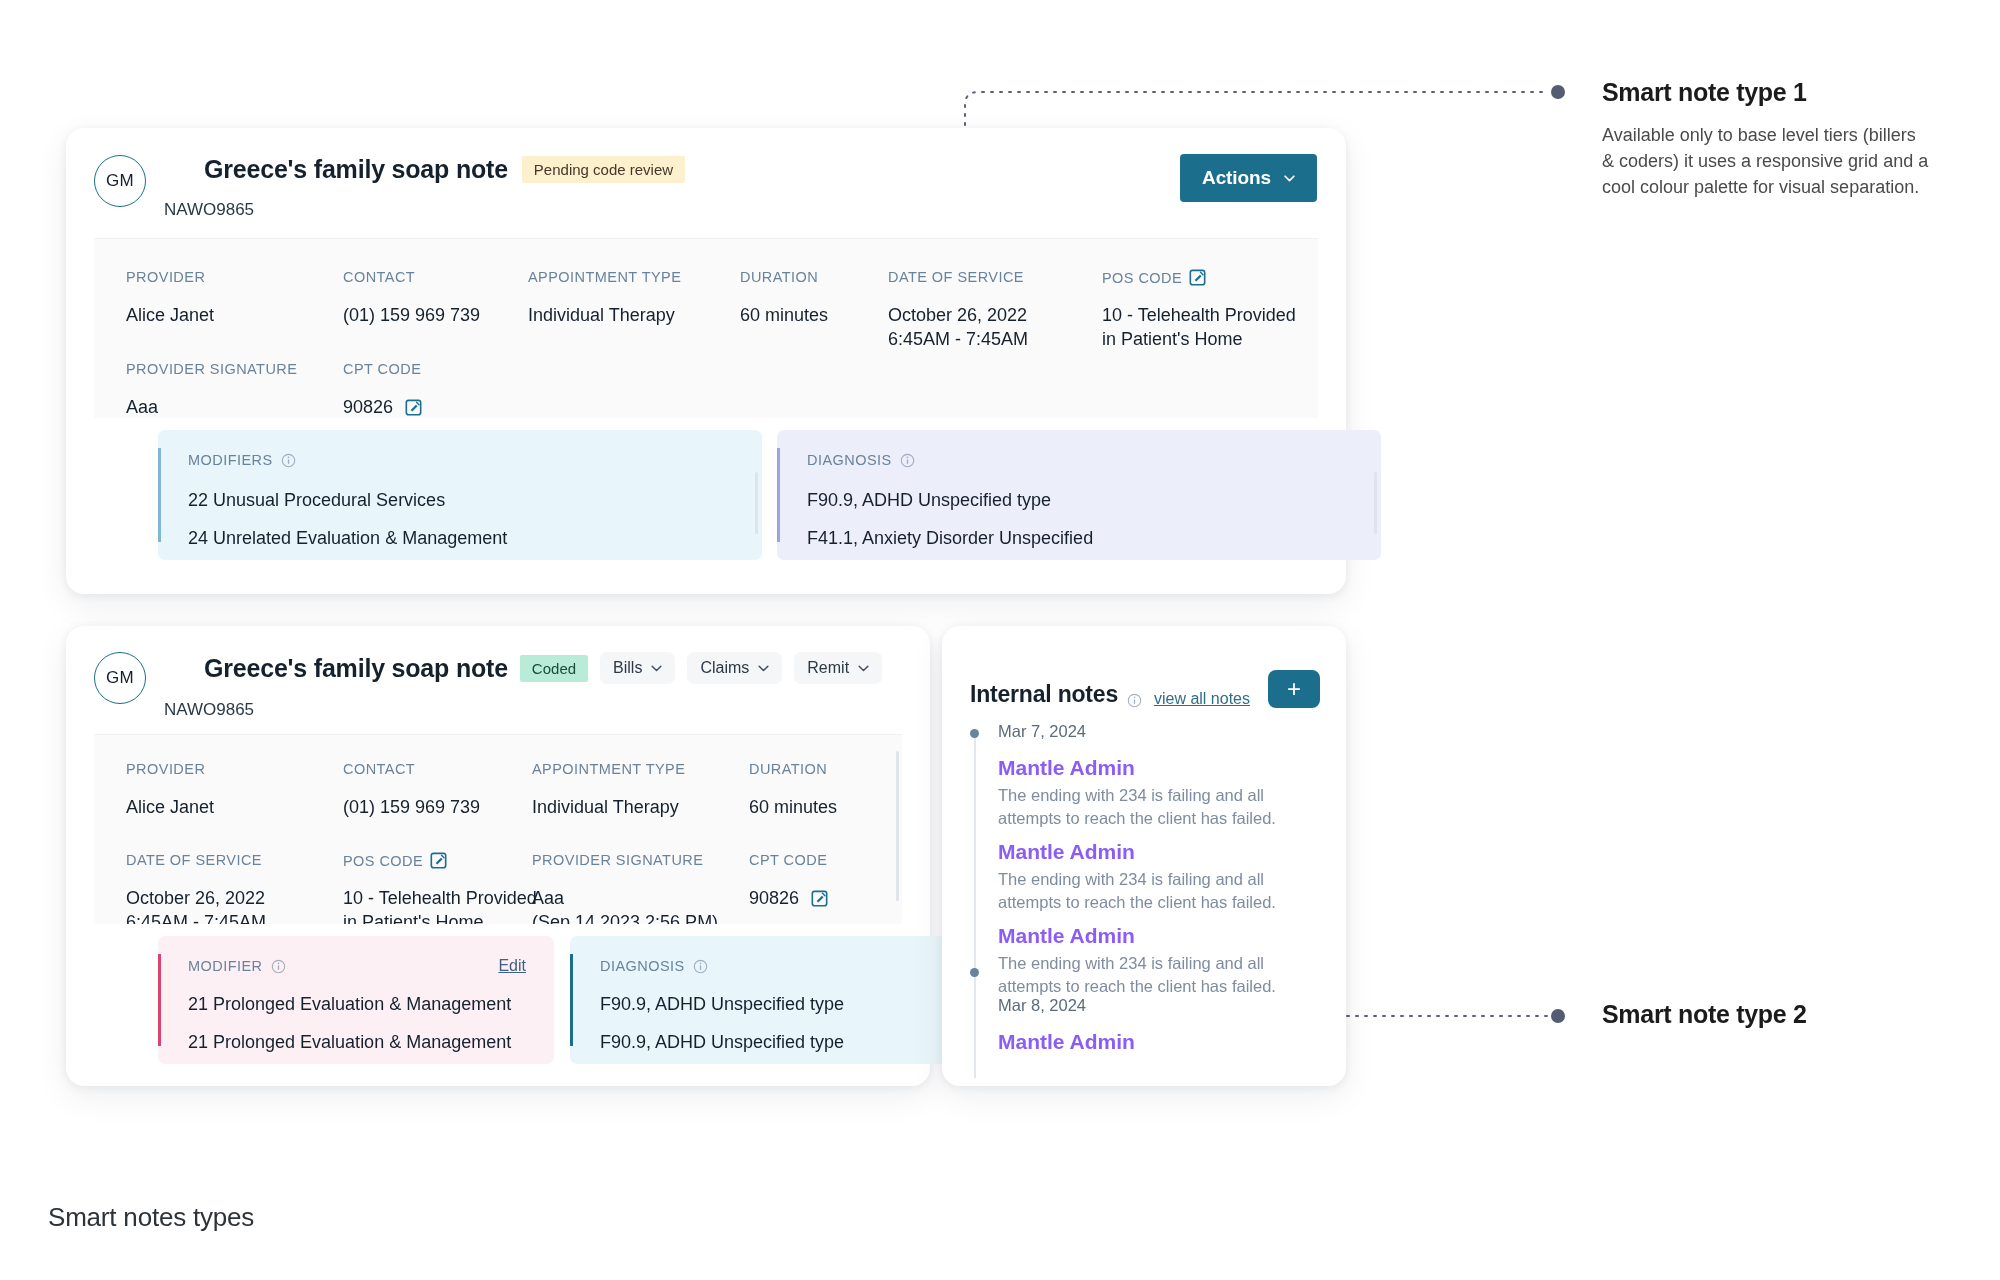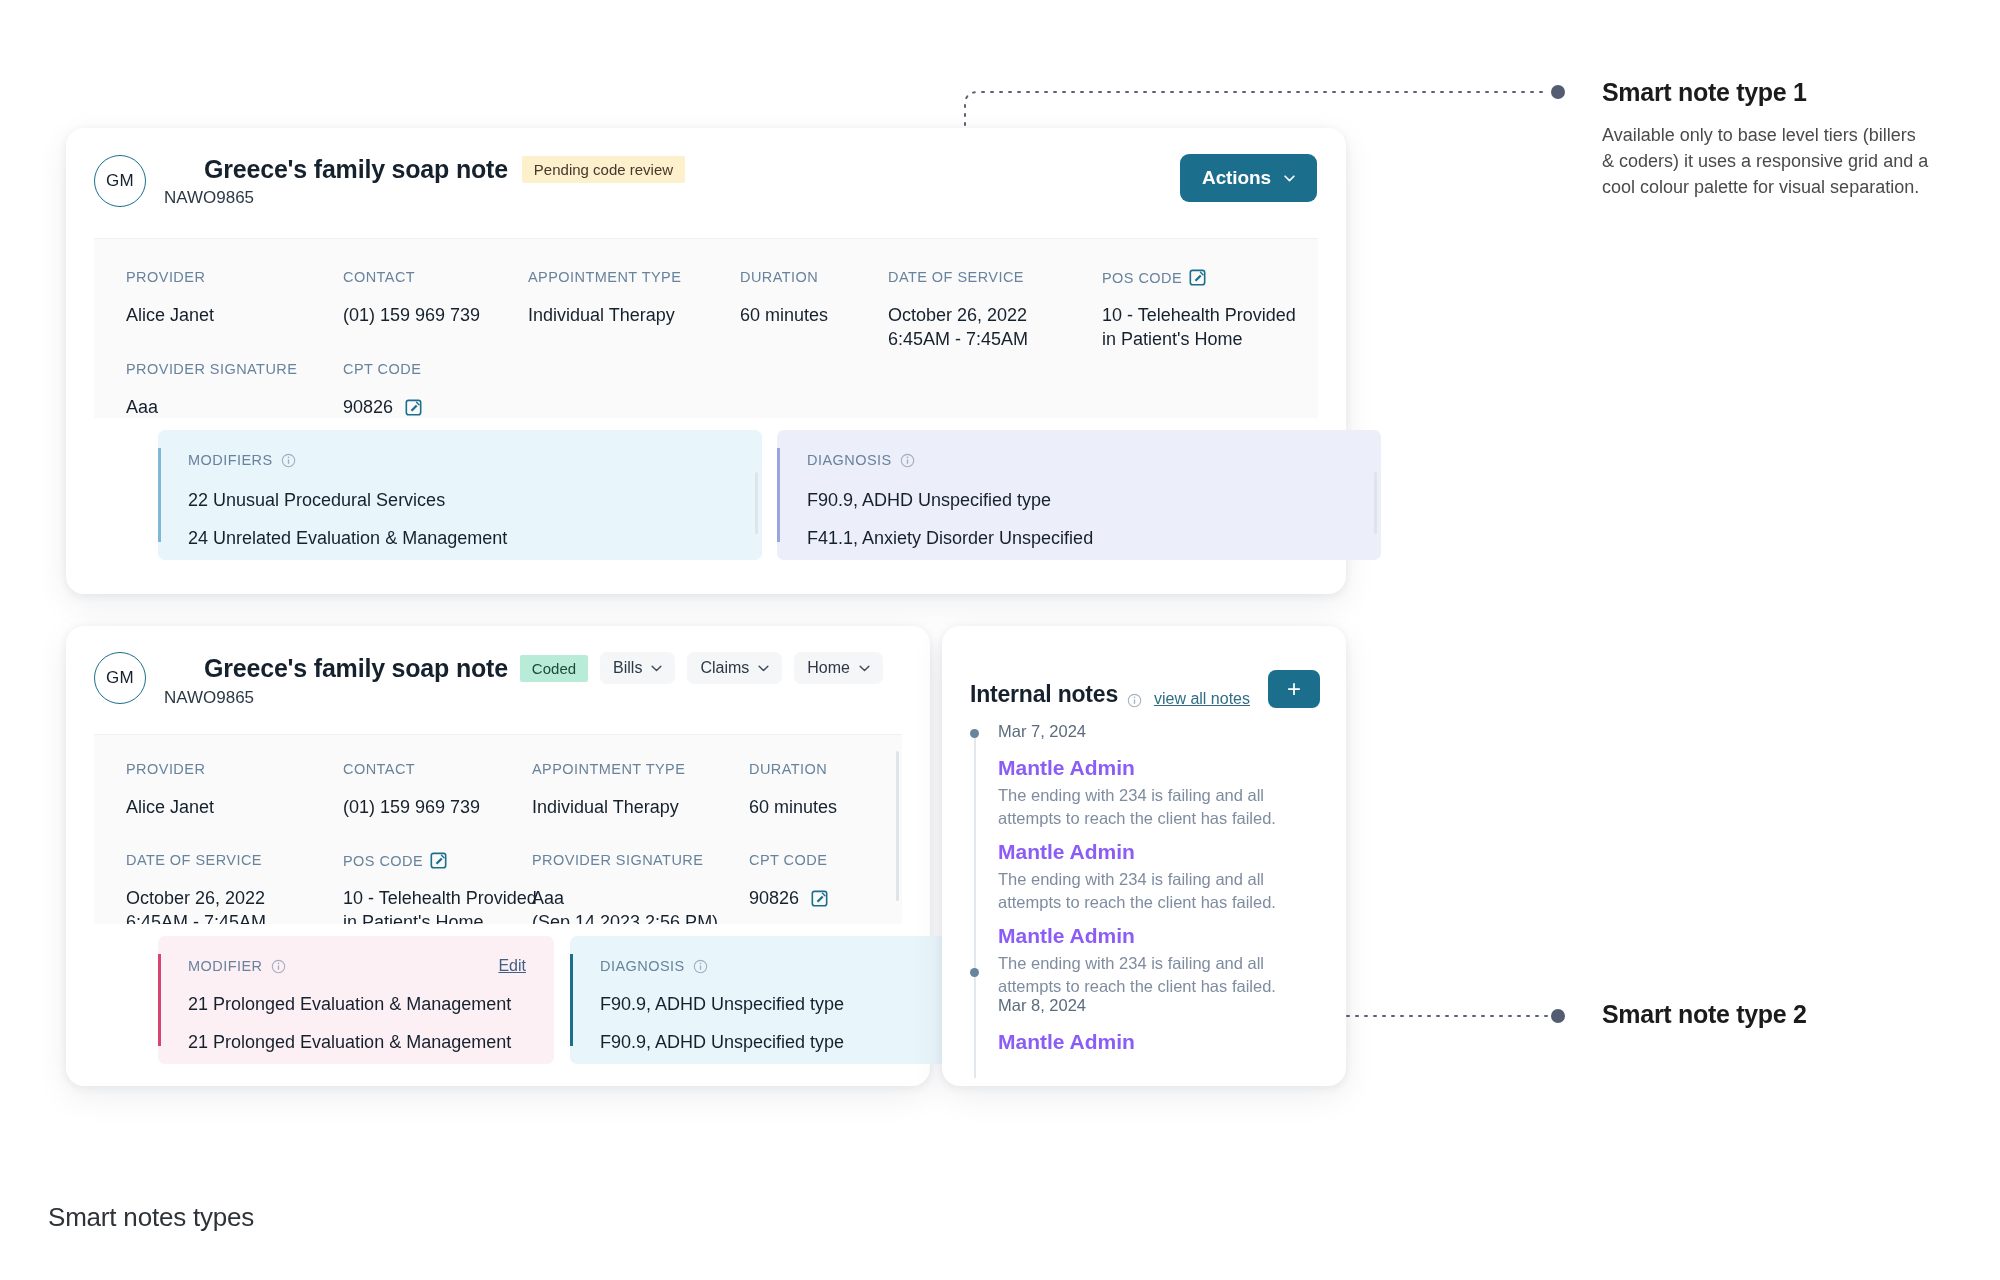--- a/index.html
+++ b/index.html
@@ -32,21 +32,21 @@
     display: flex; align-items: center; justify-content: center;
     font-size: 17px; color: #16212e; letter-spacing: .2px;
     flex: none;
   }
   .title-wrap { margin-left: 18px; }
   .title-row { display: flex; align-items: center; gap: 14px; margin-left: 40px; }
   .note-title {
     font-size: 25px; font-weight: bold; color: #16212e;
     letter-spacing: -0.2px; white-space: nowrap;
   }
-  .note-sub { font-size: 17px; color: #2b3946; margin-top: 4px; }
+  .note-sub { font-size: 17px; color: #2b3946; margin-top: 16px; }
 
   .badge {
     font-size: 15px; padding: 6px 12px; border-radius: 2px;
     white-space: nowrap; line-height: 1;
   }
   .badge-pending { background: #fdf0cd; color: #44382a; }
   .badge-coded   { background: #b8ecd8; color: #1d4a3b; }
 
   .pill {
     display: flex; align-items: center; gap: 9px;
@@ -54,21 +54,21 @@
     padding: 7px 13px; font-size: 16px; color: #2b3946;
     white-space: nowrap; cursor: pointer;
   }
   .chev { width: 11px; height: 7px; flex: none; }
 
   .actions-btn {
     position: absolute;
     display: flex; align-items: center; gap: 13px;
     background: #1b6f8c; color: #ffffff;
     font-size: 19px; font-weight: bold;
-    border: none; border-radius: 9px;
+    border: none; border-radius: 4px;
     padding: 13px 22px; cursor: pointer;
     letter-spacing: -0.1px;
   }
 
   
   .details {
     position: absolute;
     background: #fafafb;
     overflow: hidden;
     border-top: 1px solid #f0f1f4;
@@ -264,21 +264,21 @@
               <path d="M1 1.4 L6 6.4 L11 1.4" fill="none" stroke="#3b4a59" stroke-width="1.6" stroke-linecap="round" stroke-linejoin="round"></path>
             </svg>
           </div>
           <div class="pill">
             <span>Claims</span>
             <svg class="chev" viewBox="0 0 12 8">
               <path d="M1 1.4 L6 6.4 L11 1.4" fill="none" stroke="#3b4a59" stroke-width="1.6" stroke-linecap="round" stroke-linejoin="round"></path>
             </svg>
           </div>
           <div class="pill">
-            <span>Home</span>
+            <span>Remit</span>
             <svg class="chev" viewBox="0 0 12 8">
               <path d="M1 1.4 L6 6.4 L11 1.4" fill="none" stroke="#3b4a59" stroke-width="1.6" stroke-linecap="round" stroke-linejoin="round"></path>
             </svg>
           </div>
         </div>
         <div class="note-sub">NAWO9865</div>
       </div>
     </div>
 
     <div class="details" style="left:28px; top:108px; width:808px; height:190px;">

